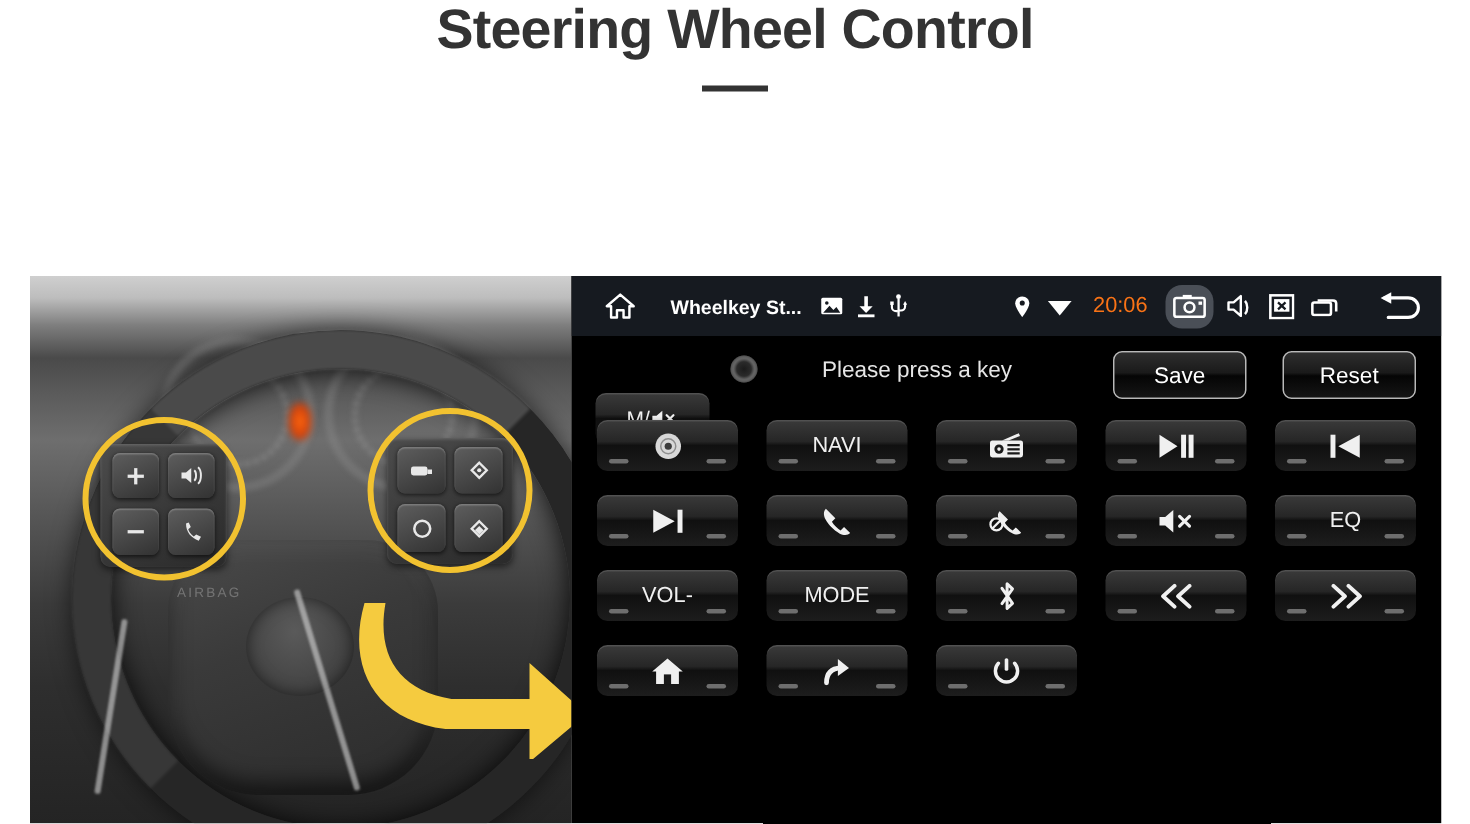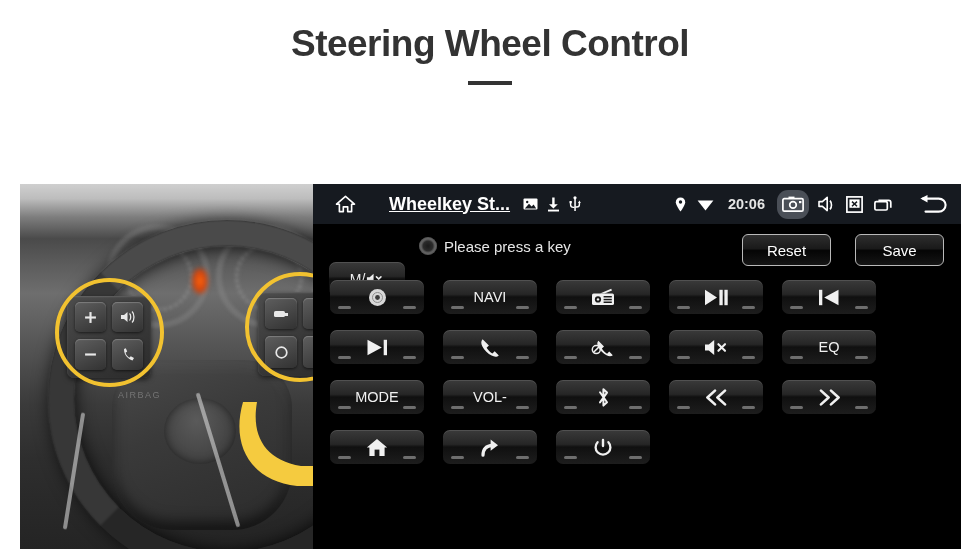--- a/index.html
+++ b/index.html
@@ -10,21 +10,20 @@
     width: 980px;
     height: 549px;
     background: #ffffff;
     font-family: "Liberation Sans", sans-serif;
     overflow: hidden;
     position: relative;
   }
 
   
   .header {
-    padding-top: 24px;
     text-align: center;
   }
   .page-title {
     font-size: 37px;
     font-weight: bold;
     color: #333333;
     letter-spacing: -0.5px;
     line-height: 1.1;
     margin: 0;
   }
@@ -50,21 +49,21 @@
     top: 184px;
     width: 941px;
     height: 365px;
     display: flex;
     overflow: hidden;
   }
 
   
   .photo {
     position: relative;
-    width: 293px;
+    width: 361px;
     height: 365px;
     overflow: hidden;
     background: #2b2b2b;
     flex: none;
   }
   
   .photo .bg {
     position: absolute;
     inset: 0;
     background:
@@ -210,37 +209,36 @@
     padding: 0 14px 0 22px;
     box-sizing: border-box;
   }
   .sb-left {
     display: flex;
     align-items: center;
     gap: 9px;
   }
   .sb-title {
     color: #ffffff;
-    font-size: 18px;
+    font-size: 13px;
     font-weight: bold;
-    margin-left: 24px;
+    margin-left: 14px;
     margin-right: 4px;
     white-space: nowrap;
-    text-decoration: underline;
   }
   .sb-spacer { flex: 1; }
   .sb-right {
     display: flex;
     align-items: center;
     gap: 11px;
   }
   .sb-time {
-    color: #e5e5e5;
+    color: #f97316;
     font-size: 14.5px;
-    font-weight: bold;
+    font-weight: normal;
     margin: 0 3px;
     white-space: nowrap;
   }
   .sb-ico { display: flex; align-items: center; justify-content: center; }
   .sb-ico.pressed {
     background: #4a4f57;
     border-radius: 11px;
     padding: 6px 5px;
     margin: 0 -2px;
   }
@@ -262,20 +260,21 @@
     width: 18px; height: 18px;
     border-radius: 50%;
     background: radial-gradient(circle at 50% 50%, #1b1b1b 0%, #2b2b2b 38%, #6d6d6d 55%, #8f8f8f 70%, #3a3a3a 100%);
     box-shadow: inset 0 0 3px rgba(0,0,0,0.9);
     flex: none;
   }
   .press-text {
     color: #e6e6e6;
     font-size: 15px;
     white-space: nowrap;
+    margin-left: 36px;
   }
   .btn-mmute {
     position: absolute;
     left: 16px;
     top: 38px;
   }
   .topbtns {
     position: absolute;
     right: 17px;
     top: 10px;
@@ -537,22 +536,22 @@
               <svg width="18" height="14" viewBox="0 0 20 14" aria-hidden="true">
                 <path d="M1 5h3.1L8.4 1.2v11.6L4.1 9H1z" fill="#f0f0f0"></path>
                 <path d="M11.6 4.6 16.6 9.4M16.6 4.6 11.6 9.4" stroke="#f0f0f0" stroke-width="1.7" stroke-linecap="round"></path>
               </svg>
             </span>
           </span>
         </div>
       </div>
 
       <div class="topbtns">
+        <div class="gbtn">Save</div>
         <div class="gbtn">Reset</div>
-        <div class="gbtn">Save</div>
       </div>
     </div>
 
     <div class="keygrid">
 
       <div class="kbtn">
         <span>
           <svg width="19" height="19" viewBox="0 0 19 19" aria-hidden="true">
             <circle cx="9.5" cy="9.5" r="8.5" fill="#d8d8d8"></circle>
             <circle cx="9.5" cy="9.5" r="5" fill="none" stroke="#8e8e8e" stroke-width="1"></circle>
@@ -624,24 +623,24 @@
             <path d="M1 5.6h3.8L10.2 1v15L4.8 11.4H1z" fill="#f0f0f0"></path>
             <path d="M14.4 5.2 21 11.8M21 5.2 14.4 11.8" stroke="#f0f0f0" stroke-width="2.1" stroke-linecap="round"></path>
           </svg>
         </span>
       </div>
 
       <div class="kbtn">
         <span class="lbl">EQ</span>
       </div>
       <div class="kbtn">
+        <span class="lbl">VOL-</span>
+      </div>
+      <div class="kbtn">
         <span class="lbl">MODE</span>
-      </div>
-      <div class="kbtn">
-        <span class="lbl">VOL-</span>
       </div>
       <div class="kbtn">
         <span>
           <svg width="15" height="21" viewBox="0 0 15 21" aria-hidden="true">
             <path d="M4 5.2 11 15.2 7.4 18.6V2.2l3.6 3.4L4 15.4" fill="none" stroke="#f0f0f0" stroke-width="2" stroke-linejoin="round" stroke-linecap="round"></path>
           </svg>
         </span>
       </div>
 
       <div class="kbtn">

